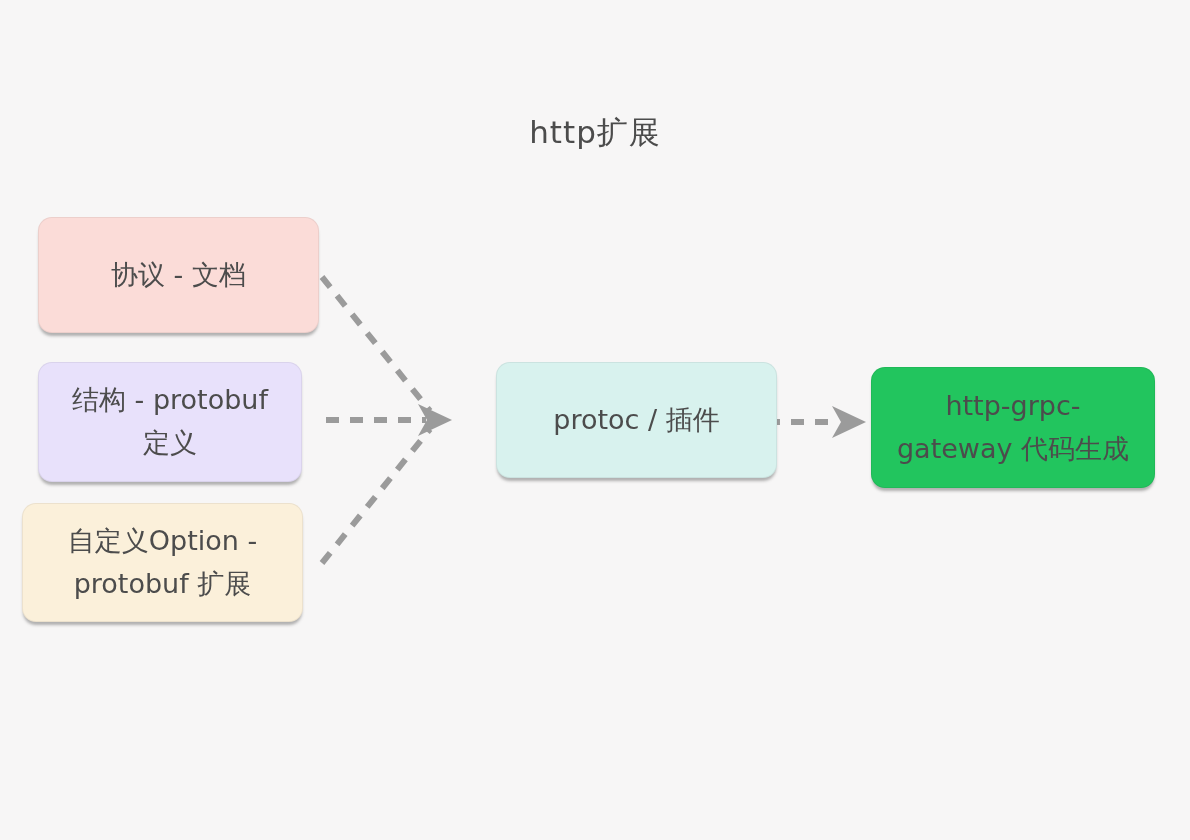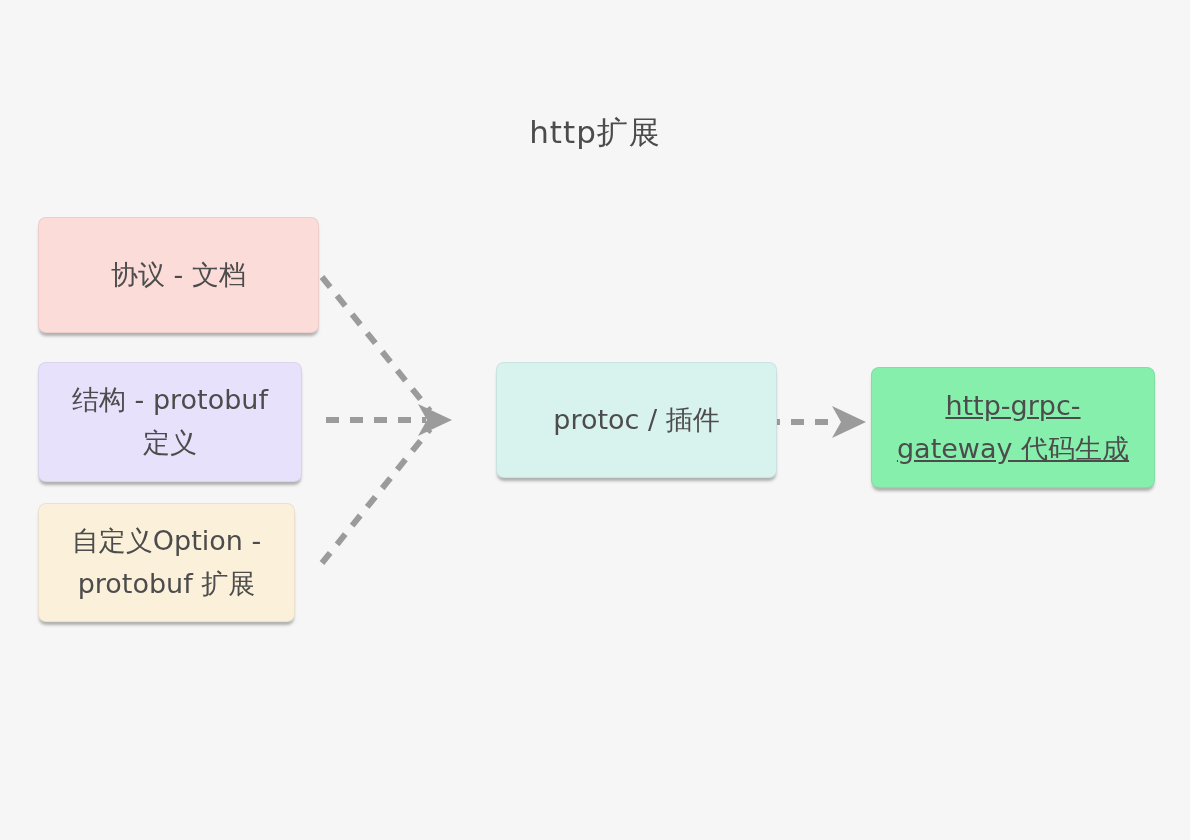--- a/index.html
+++ b/index.html
@@ -21,37 +21,37 @@
     width: 100%;
     text-align: center;
     font-size: 31px;
     font-weight: 500;
     color: #4c4c4c;
     letter-spacing: 1px;
     margin-top: 44px;
   }
   .node {
     position: absolute;
-    border-radius: 8px;
+    border-radius: 14px;
     border: 1px solid rgba(0,0,0,0.06);
     box-shadow: 0 4px 3px -1px rgba(90,90,90,0.45);
     display: flex;
     align-items: center;
     justify-content: center;
     text-align: center;
     font-size: 27px;
     font-weight: 500;
     color: #4c4c4c;
     line-height: 1.58;
     padding: 6px 18px;
     box-sizing: border-box;
   }
   #node-protocol-doc      { left: 38px;  top: 217px; width: 281px; height: 116px; }
   #node-structure-protobuf{ left: 38px;  top: 362px; width: 264px; height: 120px; }
-  #node-custom-option     { left: 38px;  top: 503px; width: 257px; height: 119px; }
+  #node-custom-option     { left: 22px;  top: 503px; width: 281px; height: 119px; }
   #node-protoc-plugin     { left: 456px; top: 362px; width: 281px; height: 116px; }
   #node-gateway-codegen   { left: 871px; top: 367px; width: 284px; height: 121px; }
   svg.edges {
     position: absolute;
     left: 0;
     top: 0;
     pointer-events: none;
   }
   svg.edges .edge-line {
     stroke: #9b9b9b;
@@ -97,15 +97,15 @@
 </div>
 
 <div class="node" id="node-custom-option" style="background: rgb(251, 240, 218);">
   <span>自定义Option - protobuf 扩展</span>
 </div>
 
 <div class="node" id="node-protoc-plugin" style="background: rgb(216, 242, 238); margin-left: 40px;">
   <span>protoc / 插件</span>
 </div>
 
-<div class="node" id="node-gateway-codegen" style="background: #86efac; text-decoration: underline;">
+<div class="node" id="node-gateway-codegen" style="background: #22c55e;">
   <span>http-grpc-gateway 代码生成</span>
 </div>
 
 </body></html>

